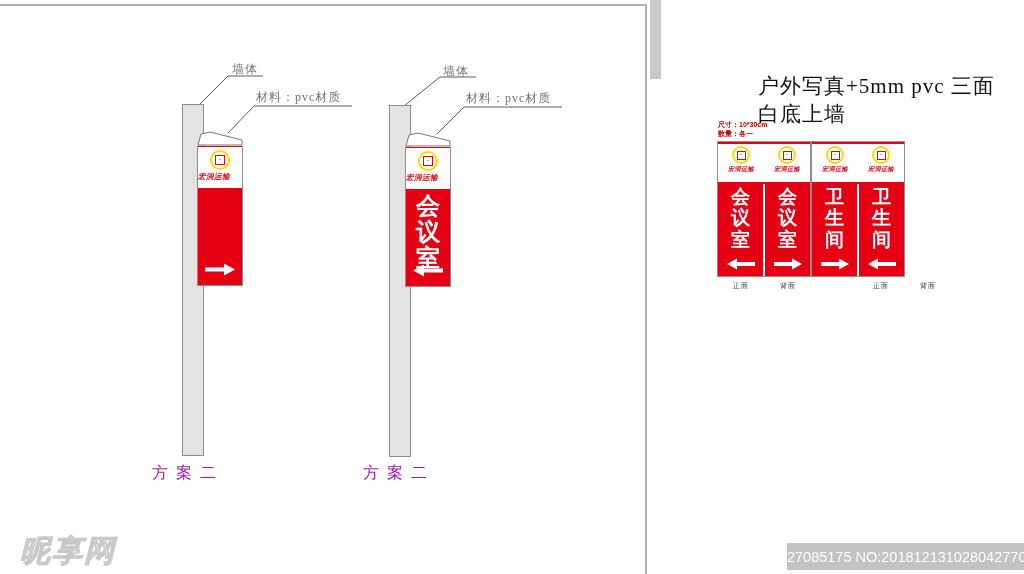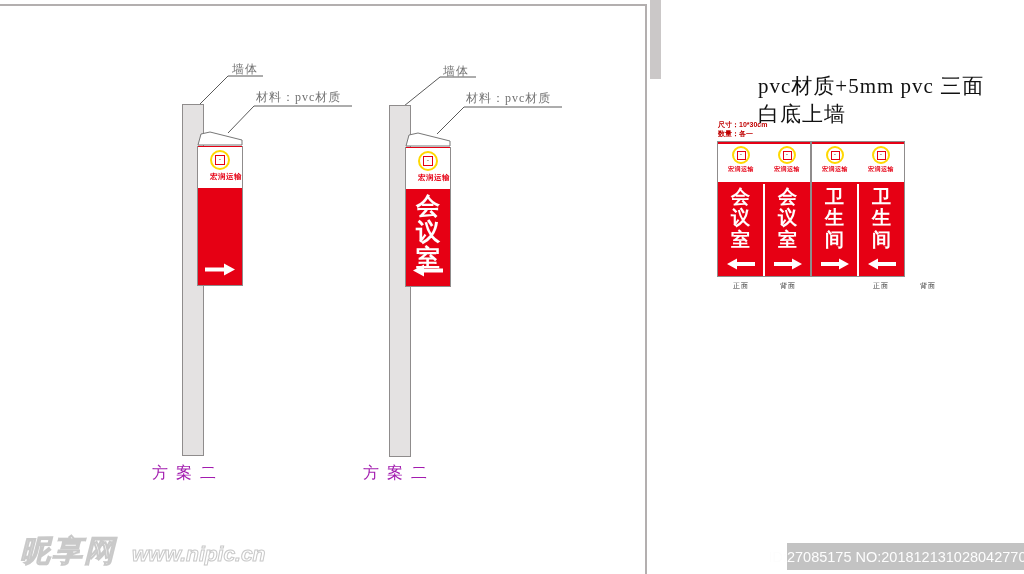--- a/index.html
+++ b/index.html
@@ -17,22 +17,22 @@
   
   .sign{position:absolute;width:46px;}
   .sign .topface{display:block;}
   .sign-box{border:1px solid #8f8c8c;border-top:none;background:#fff;}
   .sign-header{position:relative;height:41px;background:#fff;
                border-top:1.5px solid #e60014;border-bottom:1.5px solid #e60014;}
   .logo{width:16px;height:16px;border:2px solid #ffd800;border-radius:50%;
         background:#fff;margin:3px auto 0;display:flex;align-items:center;justify-content:center;}
   .logo-sq{width:8px;height:8px;border:1.5px solid #e60014;background:#fff;
            display:flex;align-items:center;justify-content:center;font-size:4px;color:#7a4a3a;line-height:4px;}
-  .brand{margin-top:2px;text-align:right;font-family:"Liberation Sans",sans-serif;
-         font-weight:bold;font-size:7.5px;color:#e60014;letter-spacing:.5px;white-space:nowrap;overflow:hidden;}
+  .brand{margin-top:2px;text-align:left;font-family:"Liberation Sans",sans-serif;
+         font-weight:bold;font-size:7.5px;color:#e60014;letter-spacing:.5px;white-space:nowrap;overflow:hidden;font-style:italic;}
   .sign-body{position:relative;height:96px;background:#e60014;display:flex;flex-direction:column;
              align-items:center;justify-content:flex-start;}
   .vtext{width:1em;word-break:break-all;text-align:center;color:#fff;font-weight:bold;
          font-family:"Liberation Sans",sans-serif;font-size:24px;line-height:1.08;margin-top:3px;}
   .arrow{position:absolute;bottom:9px;left:50%;transform:translateX(-50%);}
   .arrow.flip{transform:translateX(-50%) scaleX(-1);}
 
   
   #leaders{position:absolute;left:0;top:0;width:1024px;height:574px;pointer-events:none;}
   .lbl{position:absolute;color:#737373;font-size:12px;letter-spacing:1px;white-space:nowrap;}
@@ -53,21 +53,21 @@
   .pair .hdr .logo-sq{width:7px;height:7px;}
   .pair .hdr .brand{font-size:6px;margin-top:1px;}
   .pair .sep{height:2px;background:#e60014;flex:0 0 auto;}
   .pair .bodyrow{flex:1;display:flex;gap:2px;background:#fff;}
   .pair .col{flex:1;background:#e60014;position:relative;display:flex;flex-direction:column;align-items:center;}
   .pair .col .vtext{font-size:19px;margin-top:2px;line-height:1.12;}
   .pair .col .arrow{bottom:6px;}
   .facelbl{position:absolute;top:281px;font-size:7px;color:#3a3a3a;letter-spacing:1px;}
 
   
-  .wm{position:absolute;left:20px;top:536px;display:flex;align-items:flex-end;gap:16px;
+  .wm{position:absolute;left:20px;top:536px;display:flex;gap:10px;
       font-family:"Liberation Sans",sans-serif;font-style:italic;font-weight:bold;
       color:#ffffff;-webkit-text-stroke:1px #c9c9c9;text-shadow:0 0 1px #dcdcdc;}
   .wm .site{font-size:30px;line-height:30px;letter-spacing:2px;}
   .wm .url{font-size:21px;line-height:24px;}
   .idbar{position:absolute;left:787px;top:543px;width:237px;height:27px;background:#c3c3c3;
          color:#fdfdfd;font-family:"Liberation Sans",sans-serif;font-size:14.5px;
          display:flex;align-items:center;justify-content:center;white-space:nowrap;}
 </style>
 </head>
 <body>
@@ -127,21 +127,21 @@
           <path d="M1 4.5 h19 v-4 l11 6 -11 6 v-4 h-19 z" fill="#fff"></path>
         </svg>
       </div>
     </div>
   </div>
   <div class="lbl" style="left:443px;top:63px;">墙体</div>
   <div class="lbl" style="left:466px;top:90px;">材料：pvc材质</div>
   <div class="scheme" style="left:363px;top:463px;">方案二</div>
 
   <div class="spec-title">
-    <div>pvc材质+5mm pvc 三面</div>
+    <div>户外写真+5mm pvc 三面</div>
     <div>白底上墙</div>
   </div>
   <div class="note" style="top:121px;">尺寸：10*30cm</div>
   <div class="note" style="top:130px;">数量：各一</div>
 
   <div class="pair" style="left:717px;">
     <div class="topline"></div>
     <div class="hdr">
       <div class="half">
         <div class="logo">
@@ -205,17 +205,16 @@
           <path d="M1 4 h18 v-3.5 l10 5.5 -10 5.5 v-3.5 h-18 z" fill="#fff"></path>
         </svg>
       </div>
     </div>
   </div>
   <div class="facelbl" style="left:873px;">正面</div>
   <div class="facelbl" style="left:920px;">背面</div>
 
   <div class="wm">
     <span class="site">昵享网</span>
-    <span class="url">www.nipic.cn</span>
   </div>
   <div class="idbar">ID:27085175 NO:20181213102804277000</div>
 
 </div>
 
 </body></html>

